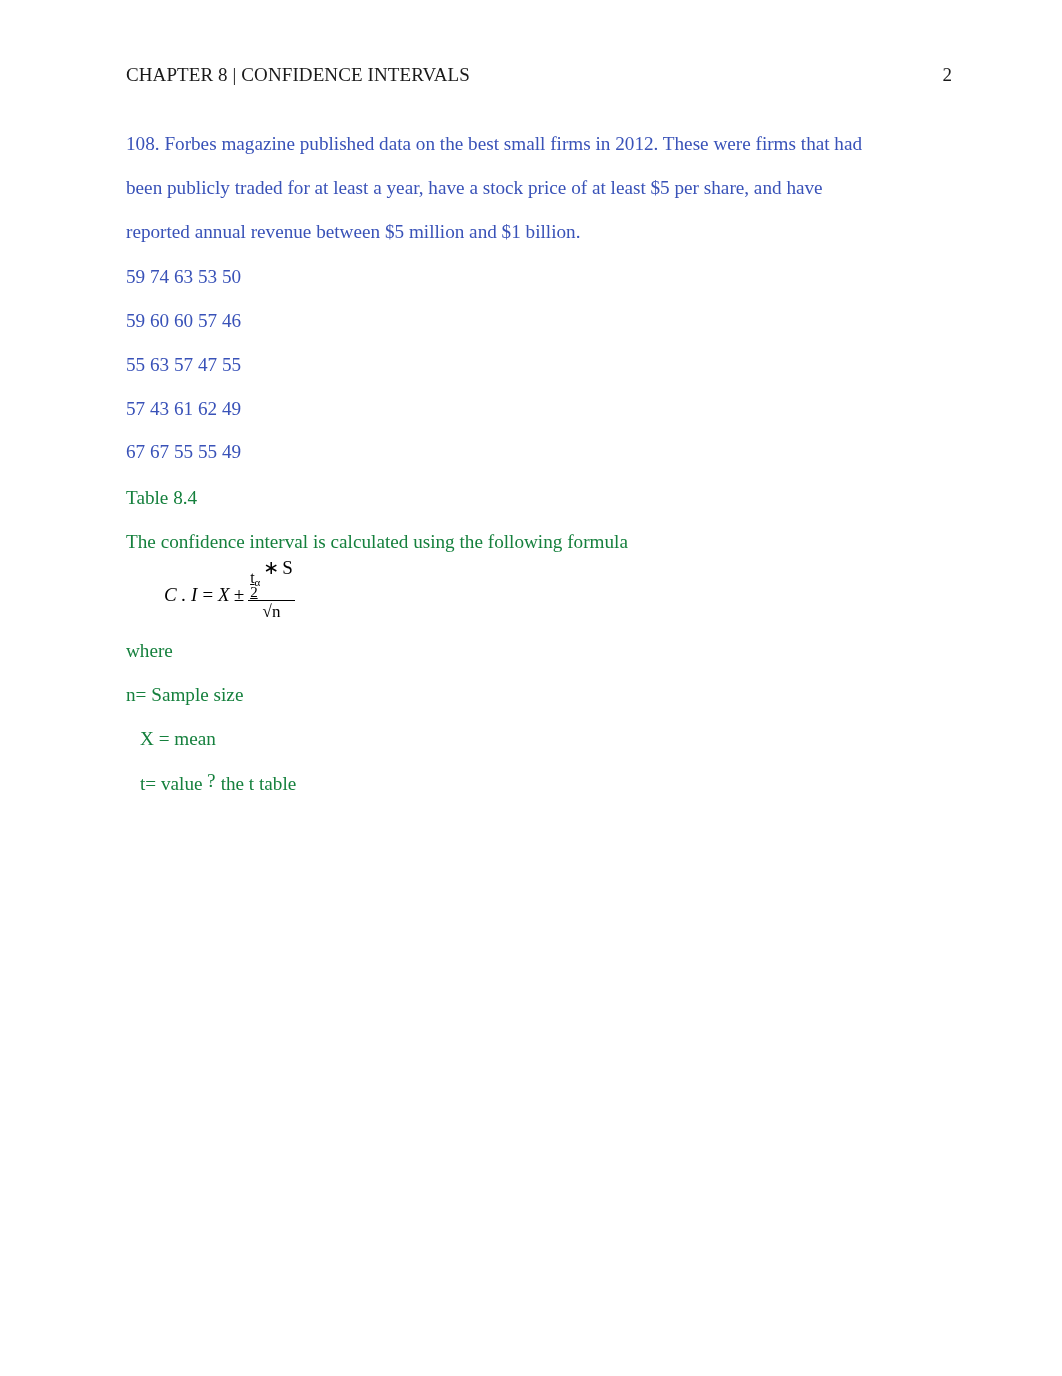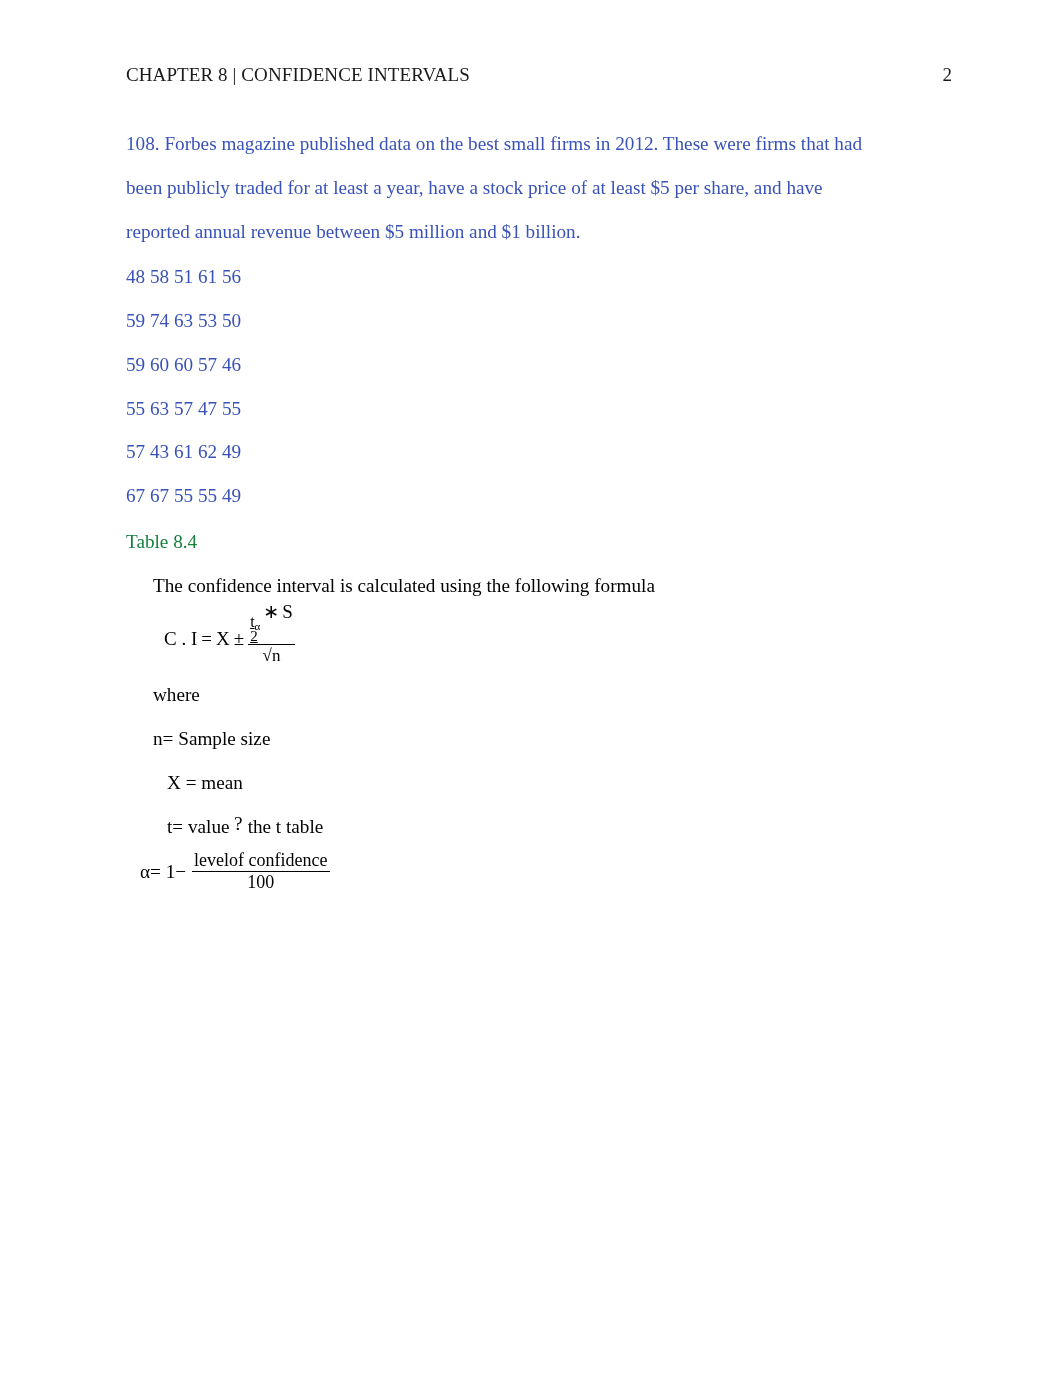--- a/index.html
+++ b/index.html
@@ -7,24 +7,24 @@
     .page { padding: 64px 110px 40px 126px; position: relative; height: 100%; }
     .header { display: flex; justify-content: space-between; align-items: baseline; font-size: 19px; color: #1a1a1a; margin-bottom: 36px; }
     .header-left { letter-spacing: 0.1px; }
     .header-right { font-size: 19px; }
     .body { font-size: 19.2px; line-height: 2.28; }
     .blue { color: #3952b8; }
     .para { margin-bottom: 0; }
     .data-block { margin-top: 2px; margin-bottom: 2px; }
     .data-row { color: #3952b8; line-height: 2.28; }
     .table-label { color: #15803d; }
-    .black { color: #000000; margin-left: 27px; }
+    .black { color: #15803d; }
     .formula-wrap { margin-top: 6px; margin-bottom: 8px; line-height: 1.1; padding-left: 38px; }
     .formula { display: inline-flex; align-items: center; font-size: 19px; }
-    .formula .lhs { display: inline-flex; align-items: center; }
+    .formula .lhs { display: inline-flex; align-items: center; font-style: italic; }
     .formula .pm { margin: 0 4px; }
     .fraction { display: inline-flex; flex-direction: column; align-items: center; font-size: 17px; line-height: 1.05; }
     .fraction .num { display: flex; flex-direction: column; align-items: center; padding: 0 2px 1px; }
     .fraction .den { padding-top: 2px; }
     .fraction.lined .num { border-bottom: 1px solid #000; }
     .t-sub { display: inline-flex; flex-direction: column; align-items: flex-start; line-height: 0.95; text-decoration: underline; }
     .t-sub .top { font-size: 16px; }
     .t-sub .top .subalpha { font-size: 11px; position: relative; top: 3px; }
     .t-sub .bot { font-size: 15px; }
     .mul { margin: 0 3px; font-size: 19px; position: relative; top: -12px; }
@@ -50,21 +50,20 @@
     <div class="header-left">CHAPTER 8 | CONFIDENCE INTERVALS</div>
     <div class="header-right">2</div>
   </div>
 
   <div class="body">
     <p class="para blue">108. Forbes magazine published data on the best small firms in 2012. These were firms that had</p>
     <p class="para blue">been publicly traded for at least a year, have a stock price of at least $5 per share, and have</p>
     <p class="para blue">reported annual revenue between $5 million and $1 billion.</p>
 
     <div class="data-block">
-      <p class="data-row">48 58 51 61 56</p>
       <p class="data-row">59 74 63 53 50</p>
       <p class="data-row">59 60 60 57 46</p>
       <p class="data-row">55 63 57 47 55</p>
       <p class="data-row">57 43 61 62 49</p>
       <p class="data-row">67 67 55 55 49</p>
     </div>
 
     <p class="table-label">Table 8.4</p>
 
 
@@ -96,24 +95,17 @@
       </span>
     </div>
 
     <div class="defs">
       <p class="black">where</p>
       <p class="black">n= Sample size</p>
       <p class="black indent-small">X = mean</p>
       <p class="black indent-small">
         <span>t= value </span><span class="inverted-q">¿</span><span> the t table</span>
       </p>
-      <div class="alpha-line">
-        <span class="lbl">α= 1−</span>
-        <span class="alpha-frac">
-          <span class="anum">levelof confidence</span>
-          <span class="aden">100</span>
-        </span>
-      </div>
     </div>
   </div>
 
   <div class="haze"></div>
 </div>
 
 </body></html>

